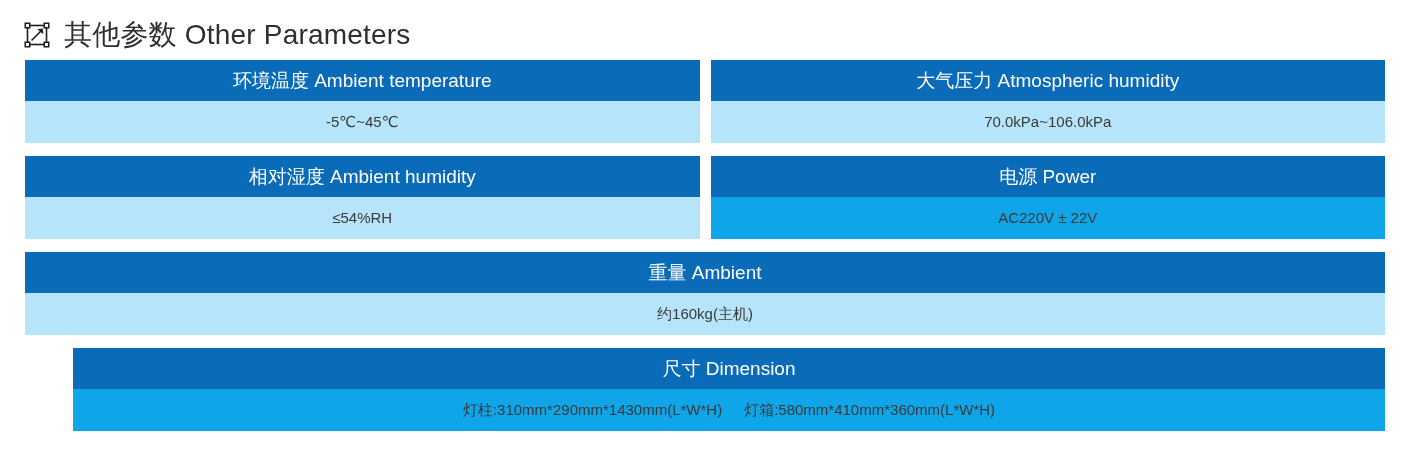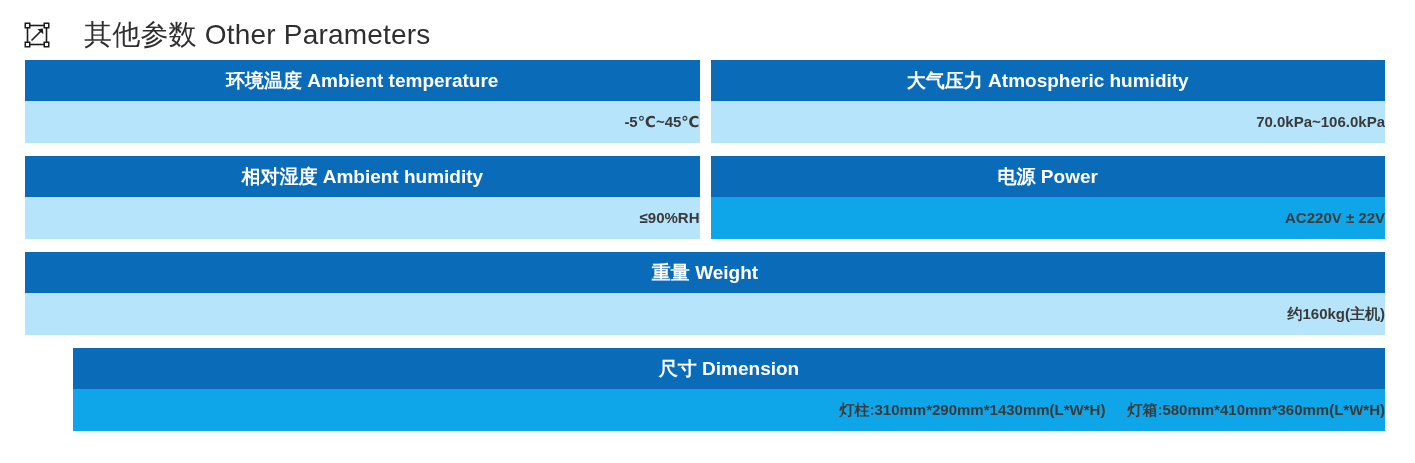--- a/index.html
+++ b/index.html
@@ -36,34 +36,32 @@
     flex: 0 0 26px;
     display: block;
   }
   .title-text {
     font-size: 28px;
     line-height: 30px;
     color: #2f2f2f;
     letter-spacing: 0.2px;
     white-space: nowrap;
     font-weight: 400;
-    margin-left: 20px;
   }
 
   
   .table {
     margin: 6px 30px 0 25px;
     width: 1360px;
     box-sizing: border-box;
   }
   .row {
     display: flex;
     gap: 11px;
     margin-bottom: 13px;
-    font-weight: bold;
   }
   .row:last-child { margin-bottom: 0; }
 
   .cell {
     flex: 1 1 0;
     min-width: 0;
   }
   .cell.full { flex: 1 1 100%; margin-left: 48px; }
 
   .cell-head {
@@ -72,21 +70,21 @@
     height: 41px;
     line-height: 41px;
     text-align: center;
     font-size: 19px;
     white-space: nowrap;
     overflow: hidden;
   }
   .cell-value {
     height: 42px;
     line-height: 42px;
-    text-align: right;
+    text-align: center;
     font-size: 15px;
     color: #3a3a3a;
     white-space: nowrap;
     overflow: hidden;
   }
   .cell-value.tint-strong { background: #B6E4FA; }
   .cell-value.tint-soft   { background: #0ea5e9; }
 
   .dim-parts {
     display: inline-block;
@@ -126,31 +124,31 @@
       </div>
       <div class="cell">
         <div class="cell-head">大气压力 Atmospheric humidity</div>
         <div class="cell-value tint-strong">70.0kPa~106.0kPa</div>
       </div>
     </div>
 
     <div class="row">
       <div class="cell">
         <div class="cell-head">相对湿度 Ambient humidity</div>
-        <div class="cell-value tint-strong">≤90%RH</div>
+        <div class="cell-value tint-strong">≤54%RH</div>
       </div>
       <div class="cell">
         <div class="cell-head">电源 Power</div>
         <div class="cell-value tint-soft">AC220V ± 22V</div>
       </div>
     </div>
 
     <div class="row">
       <div class="cell">
-        <div class="cell-head">重量 Weight</div>
+        <div class="cell-head">重量 Ambient</div>
         <div class="cell-value tint-strong">约160kg(主机)</div>
       </div>
     </div>
 
     <div class="row">
       <div class="cell full">
         <div class="cell-head">尺寸 Dimension</div>
         <div class="cell-value tint-soft">
           <span class="dim-parts">灯柱:310mm*290mm*1430mm(L*W*H)</span><span class="dim-gap"></span><span class="dim-parts">灯箱:580mm*410mm*360mm(L*W*H)</span>
         </div>

